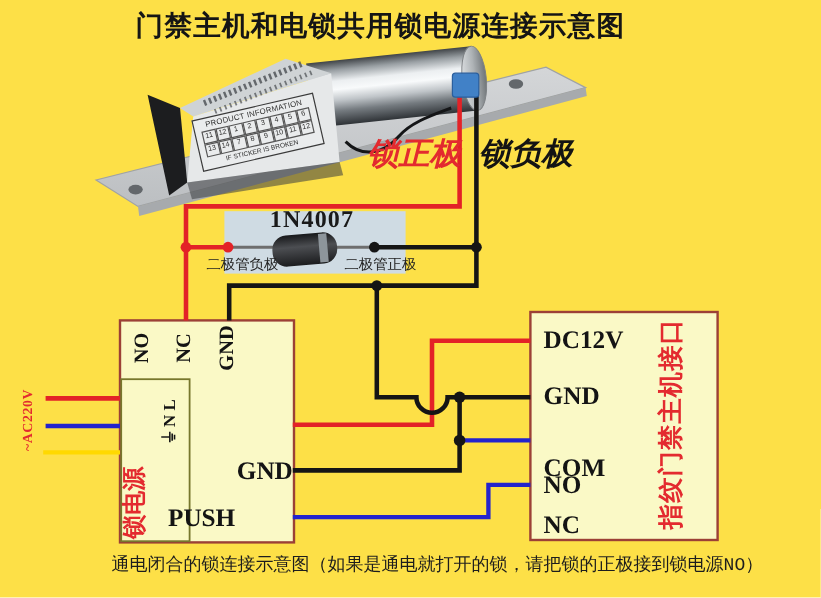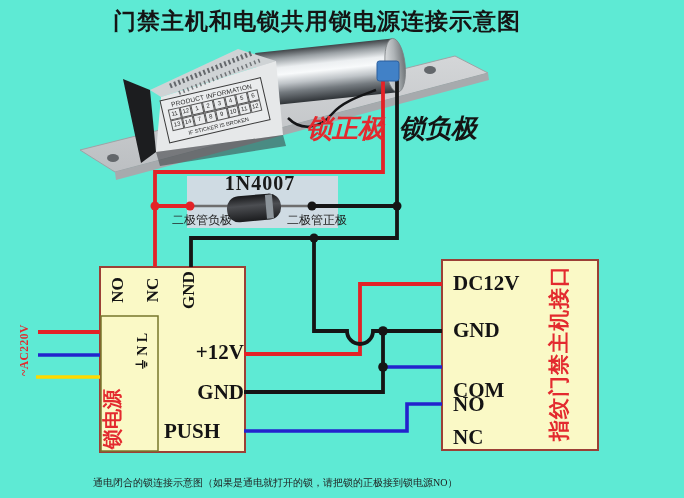--- a/index.html
+++ b/index.html
@@ -1,27 +1,27 @@
 <!DOCTYPE html>
 <html><head>
 <meta charset="utf-8">
 <style>
   html,body{margin:0;padding:0;background:#fff;}
-  #stage{position:relative;width:684px;height:498px;background:#5eead4;overflow:hidden;
+  #stage{position:relative;width:684px;height:498px;background:#fde047;overflow:hidden;
          font-family:"Liberation Sans",sans-serif;}
   .abs{position:absolute;white-space:nowrap;}
   .rot{transform:translate(-50%,-50%) rotate(-90deg);}
   .serif{font-family:"Liberation Serif",serif;}
   .title{font-weight:bold;font-size:23px;color:#151515;letter-spacing:1px;}
   .red{color:#e32a2f;}
   .big-term{font-family:"Liberation Serif",serif;font-weight:bold;font-size:21px;color:#141414;}
   .rot-term{font-family:"Liberation Serif",serif;font-weight:bold;font-size:17px;color:#141414;}
   .lock-lab{font-family:"Liberation Serif",serif;font-weight:bold;font-size:26px;font-style:italic;}
   .small-lab{font-size:12px;color:#222;letter-spacing:0;}
-  .caption{font-family:Liberation Serif, serif;font-size:10px;color:#1d1d1d;margin-top:15px;}
+  .caption{font-family:Liberation Mono, monospace;font-size:15px;color:#1d1d1d;}
   .part-no{font-family:"Liberation Serif",serif;font-weight:600;font-size:20px;color:#1a1a1a;
            letter-spacing:1px;text-align:center;}
   
   .sticker{position:absolute;left:215px;top:110px;width:100px;
            transform:translate(-50%,-50%) rotate(-13deg);
            border:1px solid #3a3a3a;padding:2px 1px;background:rgba(236,238,239,.65);}
   .sticker p{margin:0;text-align:center;color:#2e2e2e;}
   .st-l1{font-size:6.5px;letter-spacing:.2px;}
   .st-l3{font-size:5.5px;margin-top:1.5px !important;}
   .st-table{display:grid;grid-template-columns:repeat(8,11.5px);justify-content:center;margin-top:1px;}
@@ -155,23 +155,22 @@
   <div class="abs part-no" style="left:210px;top:172px;width:100px;">1N4007</div>
   <div class="abs small-lab" style="left:172px;top:212px;">二极管负极</div>
   <div class="abs small-lab" style="left:287px;top:212px;">二极管正极</div>
 
   <div class="abs rot rot-term" style="left:118px;top:290px;">NO</div>
   <div class="abs rot rot-term" style="left:153px;top:290px;">NC</div>
   <div class="abs rot rot-term" style="left:189px;top:290px;">GND</div>
   <div class="abs rot serif" style="left:143px;top:351px;font-weight:bold;font-size:14px;color:#141414;">⏚ N L</div>
   <div class="abs rot red" style="left:112px;top:419px;font-weight:bold;font-size:20px;">锁电源</div>
   <div class="abs rot red serif" style="left:24px;top:350px;font-weight:bold;font-size:11.5px;letter-spacing:.5px;">~AC220V</div>
-  <div class="abs big-term" style="left:140px;top:340px;width:104px;text-align:right;">+12V</div>
   <div class="abs big-term" style="left:140px;top:380px;width:104px;text-align:right;">GND</div>
-  <div class="abs big-term" style="left:140px;top:419px;width:104px;text-align:center;">PUSH</div>
+  <div class="abs big-term" style="left:140px;top:419px;width:104px;text-align:left;">PUSH</div>
 
   <div class="abs big-term" style="left:453px;top:271px;">DC12V</div>
   <div class="abs big-term" style="left:453px;top:318px;">GND</div>
   <div class="abs big-term" style="left:453px;top:354px;margin-top:24px;">COM</div>
   <div class="abs big-term" style="left:453px;top:392px;">NO</div>
   <div class="abs big-term" style="left:453px;top:425px;">NC</div>
   <div class="abs rot red" style="left:559px;top:353px;font-weight:bold;font-size:21px;letter-spacing:1px;">指纹门禁主机接口</div>
 
   <div class="abs caption" style="left:93px;top:461px;">通电闭合的锁连接示意图（如果是通电就打开的锁，请把锁的正极接到锁电源NO）</div>
 

